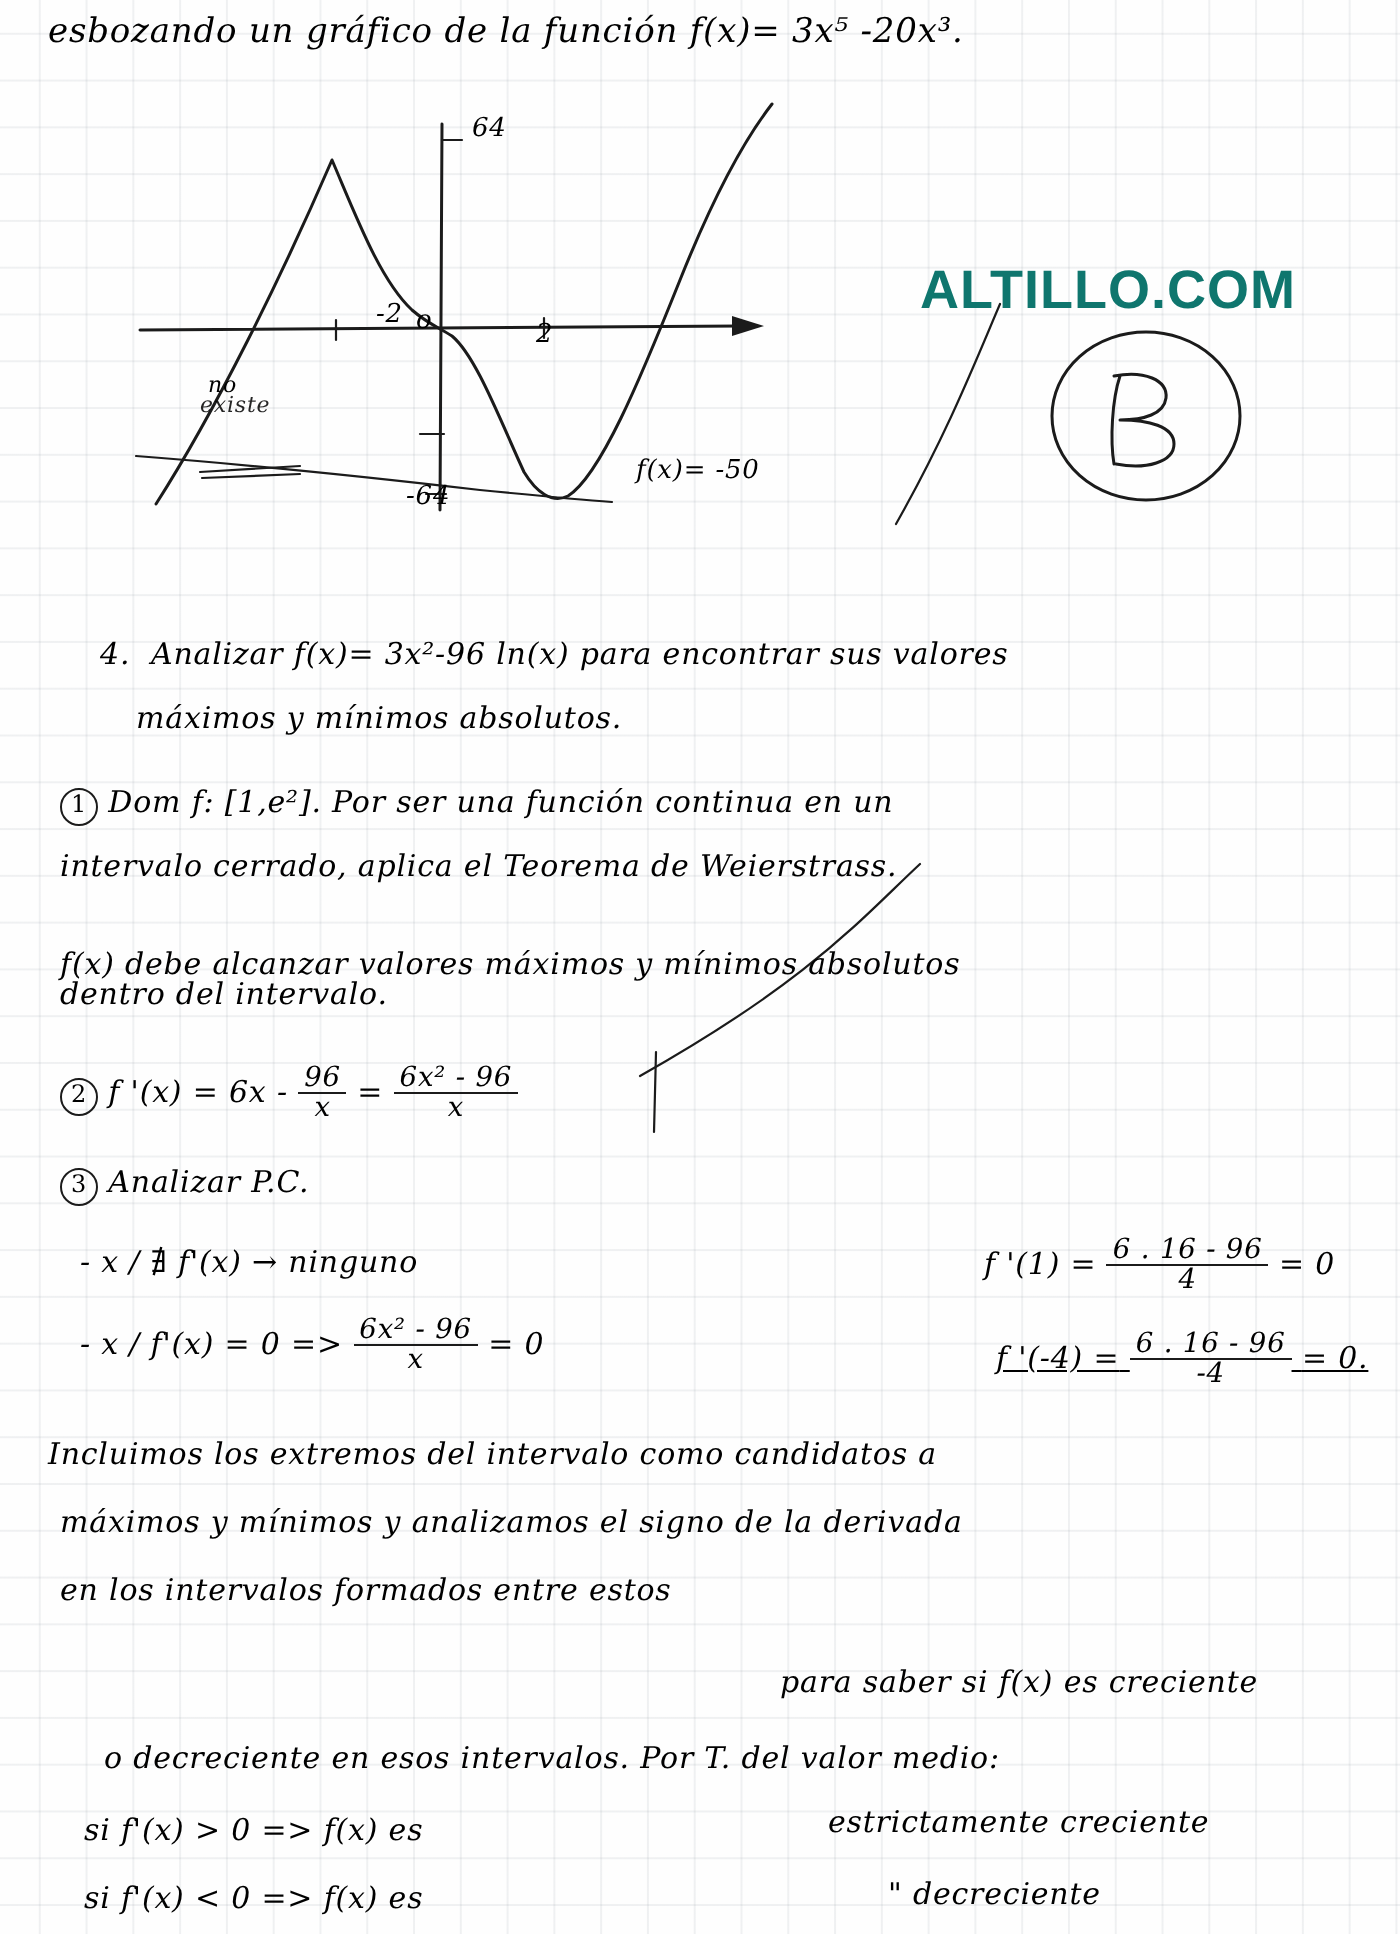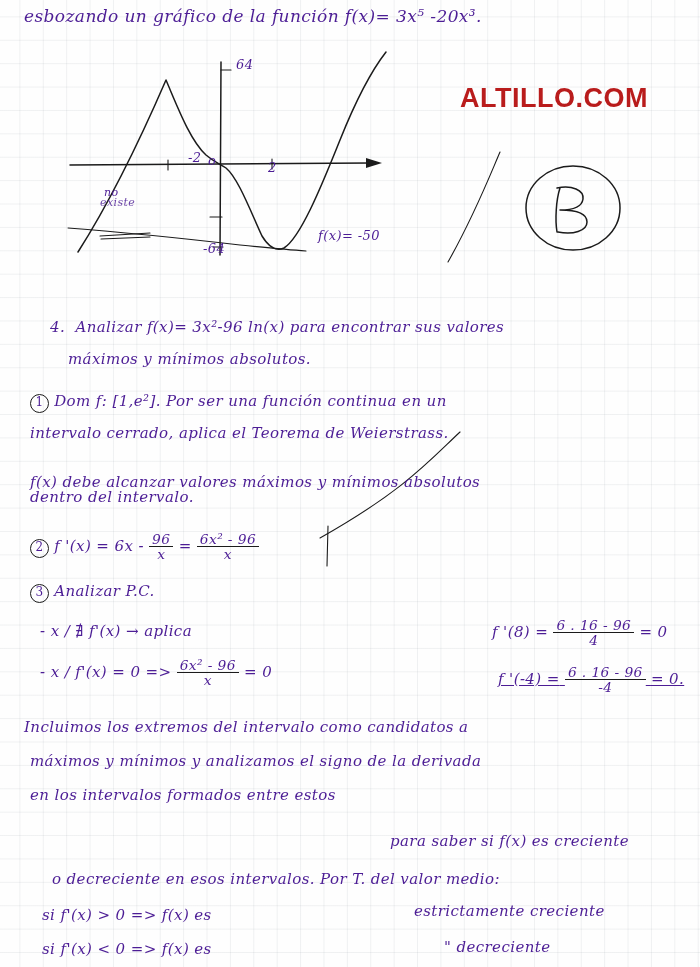--- a/index.html
+++ b/index.html
@@ -21,34 +21,35 @@
     background-color: #fefefe;
     background-image:
       linear-gradient(to right, rgba(140,150,160,0.13) 1px, transparent 1px),
       linear-gradient(to bottom, rgba(140,150,160,0.13) 1px, transparent 1px);
     background-size: 23.4px 23.4px;
     background-position: -4px -7px;
   }
   .hw {
     position: absolute;
     font-family: "DejaVu Serif", serif;
-    color: #4c1d95;
+    color: #000000;
     font-style: italic;
     letter-spacing: 0.4px;
     white-space: nowrap;
   }
   .hw.small { font-size: 13px; }
   .hw.med   { font-size: 15px; }
   .hw.big   { font-size: 17px; }
   .watermark {
     position: absolute;
     font-family: "Liberation Sans", sans-serif;
     font-weight: bold;
-    color: #b91c1c;
+    color: #0f766e;
     letter-spacing: 0.5px;
+    margin-top: 47px;
   }
   .frac {
     display: inline-block;
     vertical-align: middle;
     text-align: center;
     line-height: 1.05;
     font-size: 0.92em;
   }
   .frac .num { display: block; padding: 0 3px; }
   .frac .den { display: block; border-top: 1.3px solid #1b1b1b; padding: 0 3px; }
@@ -181,33 +182,33 @@
 
 <svg style="left:322px; top:524px; width:12px; height:44px;" viewBox="0 0 12 44">
   <path class="ink2" d="M6,2 L5,42"></path>
 </svg>
 
 <div class="hw med" style="left:30px; top:582px;">
   <span class="circled">3</span>
   <span>Analizar P.C.</span>
 </div>
 <div class="hw med" style="left:40px; top:622px;">
-  <span>- x /  ∄ f'(x) → aplica</span>
+  <span>- x /  ∄ f'(x) → ninguno</span>
 </div>
 <div class="hw med" style="left:40px; top:658px;">
   <span>- x / f'(x) = 0  =&gt;</span>
   <span class="frac">
     <span class="num">6x² - 96</span>
     <span class="den">x</span>
   </span>
   <span>= 0</span>
 </div>
 
 <div class="hw med" style="left:492px; top:618px;">
-  <span>f '(8) =</span>
+  <span>f '(1) =</span>
   <span class="frac">
     <span class="num">6 . 16 - 96</span>
     <span class="den">4</span>
   </span>
   <span>= 0</span>
 </div>
 <div class="hw med" style="left:498px; top:665px;text-decoration:underline;">
   <span>f '(-4) =</span>
   <span class="frac">
     <span class="num">6 . 16 - 96</span>

